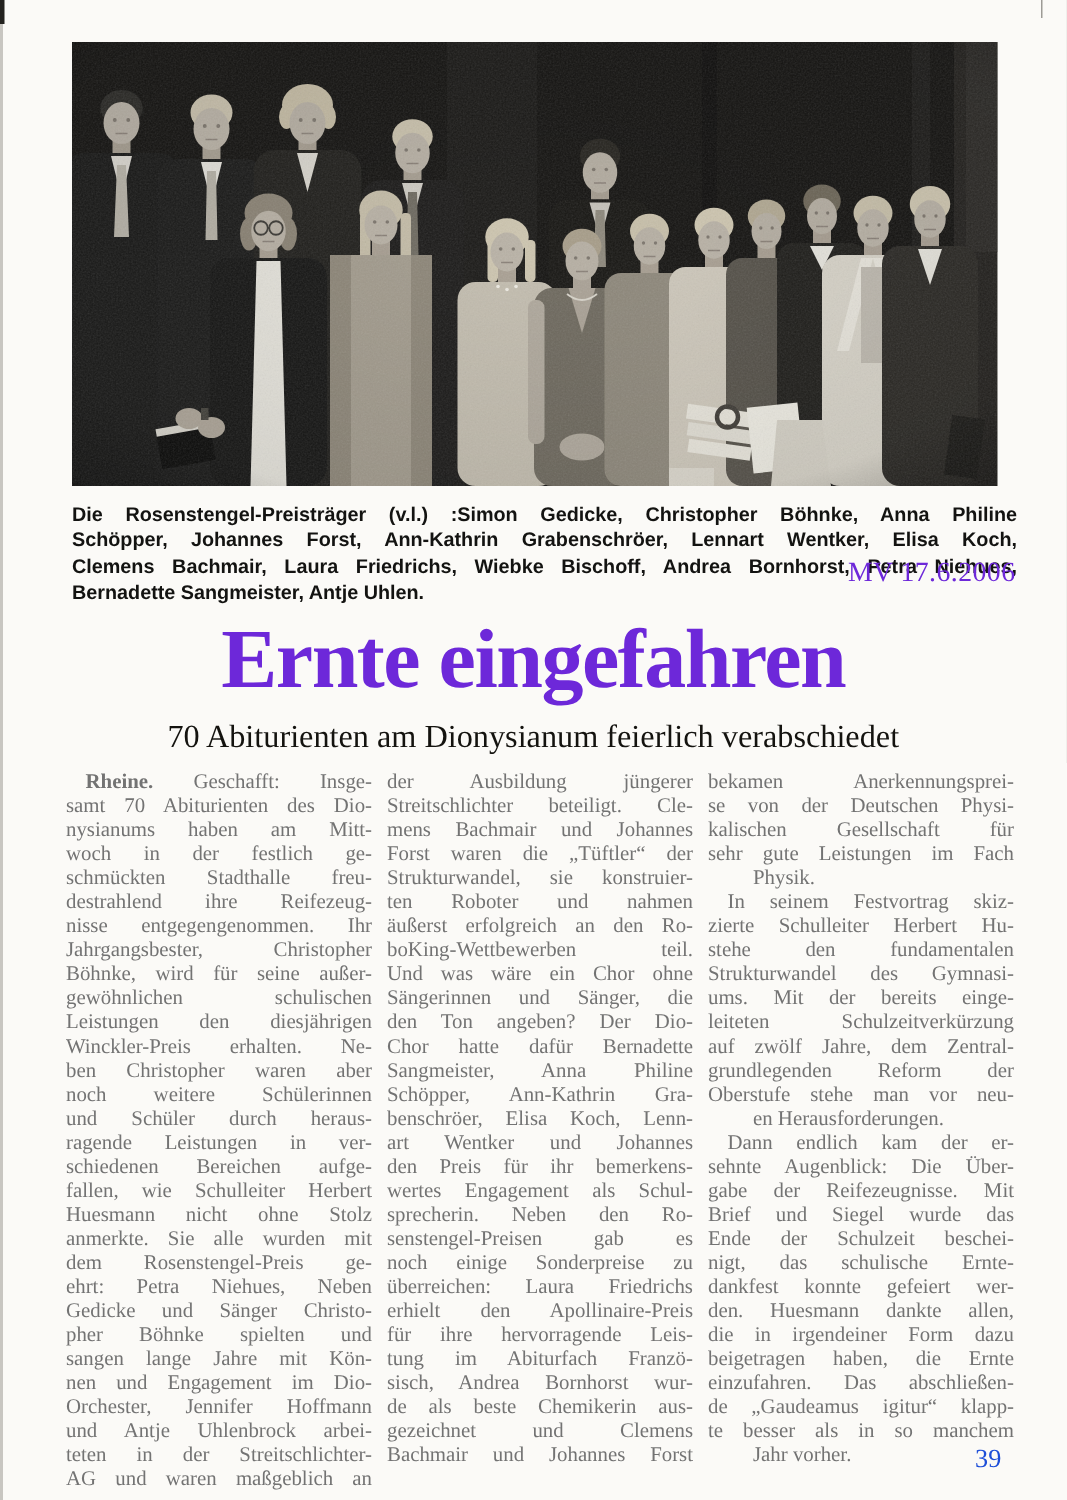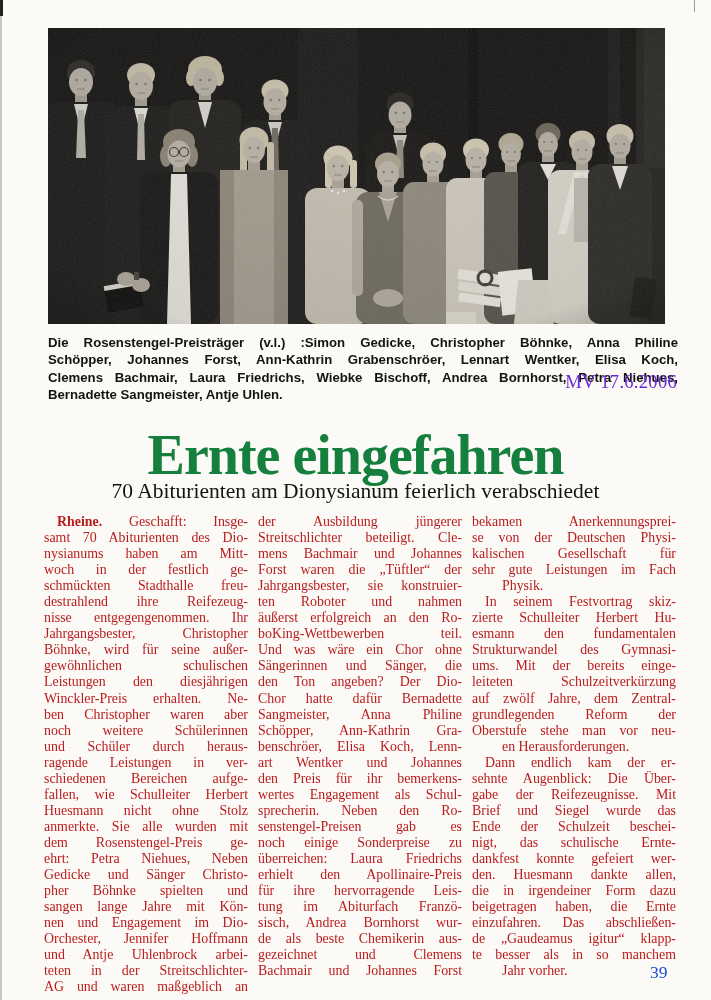--- a/index.html
+++ b/index.html
@@ -14,27 +14,27 @@
   .photo svg{display:block;}
   
   .caption{position:absolute;left:48px;top:334px;width:630px;
            font-family:"Liberation Sans",sans-serif;font-weight:bold;
            font-size:13.2px;line-height:17.4px;color:#131311;}
   .caption .ln{text-align:justify;text-align-last:justify;}
   .caption .ln.end{text-align-last:left;}
   
   .date{position:absolute;right:34px;top:372px;font-size:18.5px;letter-spacing:.3px;color:#6d28d9;}
   
-  .headline{position:absolute;left:0;right:0;top:410px;margin:17px;text-align:center;
-            font-size:56px;font-weight:bold;letter-spacing:-1px;line-height:1;color:#15803d;}
+  .headline{position:absolute;left:0;right:0;top:410px;margin:2px;text-align:center;
+            font-size:56px;font-weight:bold;letter-spacing:-1px;line-height:1;color:#6d28d9;}
   .subheadline{position:absolute;left:0;right:0;top:479px;margin:0;text-align:center;
                font-size:21.5px;font-weight:normal;color:#14130f;}
   
   .columns{position:absolute;left:44px;top:514px;width:632px;display:flex;gap:10px;}
-  .col{width:204px;font-size:13.9px;line-height:16.05px;overflow:hidden;color:#b91c1c;}
+  .col{width:204px;font-size:13.9px;line-height:16.05px;overflow:hidden;color:#737373;}
   .col .ln{text-align:justify;text-align-last:justify;}
   .col .ln.end{text-align-last:left;margin-left:30px;}
   .col .ln.ind{text-indent:13px;}
   .pagenum{position:absolute;left:650px;top:962px;font-size:17.5px;color:#1d4ed8;}
 </style>
 </head>
 <body>
 
 <div class="page">
 
@@ -294,21 +294,21 @@
         <div class="ln">Orchester, Jennifer Hoffmann</div>
         <div class="ln">und Antje Uhlenbrock arbei-</div>
         <div class="ln">teten in der Streitschlichter-</div>
         <div class="ln">AG und waren maßgeblich an</div>
       </div>
     <div class="col">
         <div class="ln">der Ausbildung jüngerer</div>
         <div class="ln">Streitschlichter beteiligt. Cle-</div>
         <div class="ln">mens Bachmair und Johannes</div>
         <div class="ln">Forst waren die „Tüftler“ der</div>
-        <div class="ln">Jahrgangsbester, sie konstruier-</div>
+        <div class="ln">Strukturwandel, sie konstruier-</div>
         <div class="ln">ten Roboter und nahmen</div>
         <div class="ln">äußerst erfolgreich an den Ro-</div>
         <div class="ln">boKing-Wettbewerben teil.</div>
         <div class="ln">Und was wäre ein Chor ohne</div>
         <div class="ln">Sängerinnen und Sänger, die</div>
         <div class="ln">den Ton angeben? Der Dio-</div>
         <div class="ln">Chor hatte dafür Bernadette</div>
         <div class="ln">Sangmeister, Anna Philine</div>
         <div class="ln">Schöpper, Ann-Kathrin Gra-</div>
         <div class="ln">benschröer, Elisa Koch, Lenn-</div>
@@ -328,21 +328,21 @@
         <div class="ln">Bachmair und Johannes Forst</div>
       </div>
     <div class="col">
         <div class="ln">bekamen Anerkennungsprei-</div>
         <div class="ln">se von der Deutschen Physi-</div>
         <div class="ln">kalischen Gesellschaft für</div>
         <div class="ln">sehr gute Leistungen im Fach</div>
         <div class="ln end">Physik.</div>
         <div class="ln ind">In seinem Festvortrag skiz-</div>
         <div class="ln">zierte Schulleiter Herbert Hu-</div>
-        <div class="ln">esmann den fundamentalen</div>
+        <div class="ln">stehe den fundamentalen</div>
         <div class="ln">Strukturwandel des Gymnasi-</div>
         <div class="ln">ums. Mit der bereits einge-</div>
         <div class="ln">leiteten Schulzeitverkürzung</div>
         <div class="ln">auf zwölf Jahre, dem Zentral-</div>
         <div class="ln">grundlegenden Reform der</div>
         <div class="ln">Oberstufe stehe man vor neu-</div>
         <div class="ln end">en Herausforderungen.</div>
         <div class="ln ind">Dann endlich kam der er-</div>
         <div class="ln">sehnte Augenblick: Die Über-</div>
         <div class="ln">gabe der Reifezeugnisse. Mit</div>

